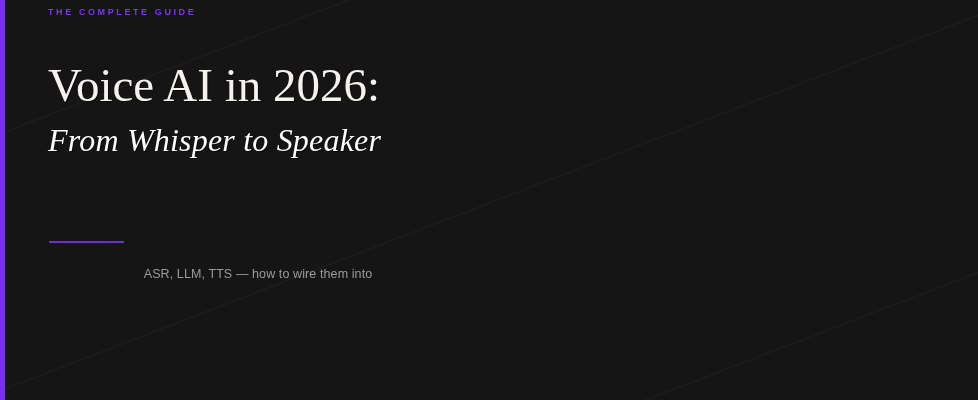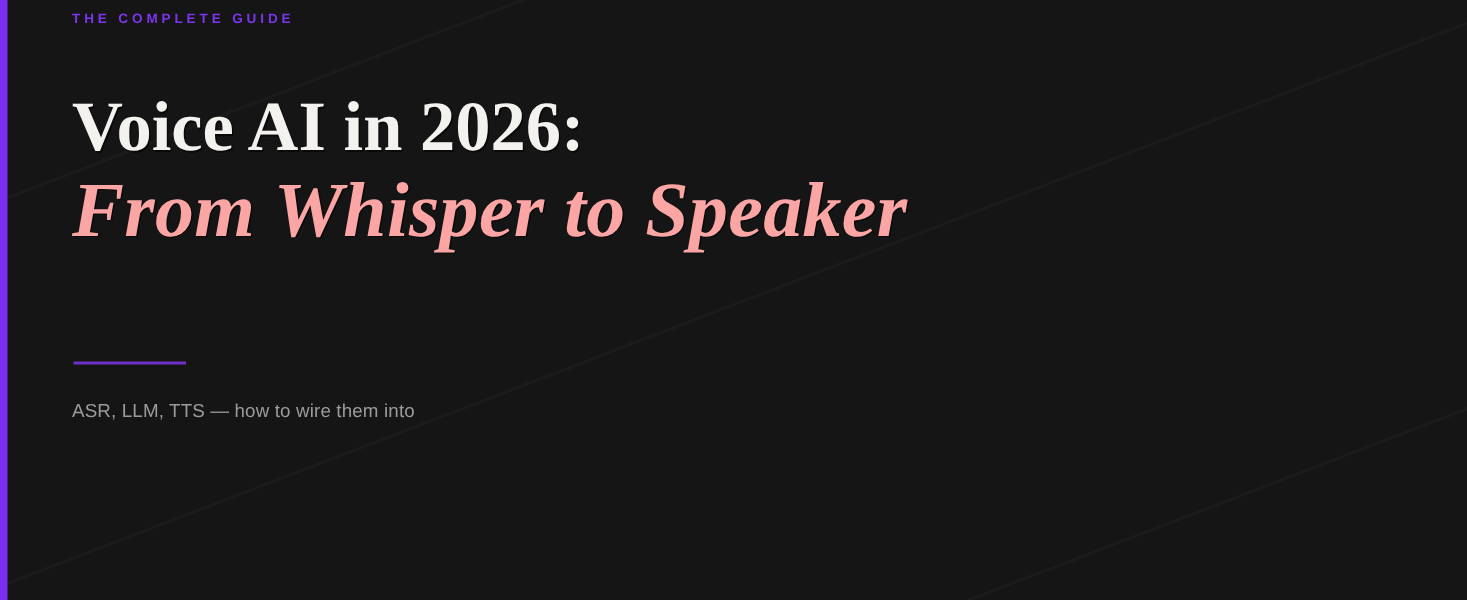--- a/index.html
+++ b/index.html
@@ -76,32 +76,32 @@
   .headline {
     position: absolute;
     top: 58px;
     left: 0;
     width: 860px;
   }
 
   .headline-line {
     display: block;
     font-family: "Liberation Serif", serif;
-    font-weight: bold;
+    font-weight: normal;
     font-size: 47px;
     line-height: 55px;
     color: #f4f2ee;
     white-space: nowrap;
     text-shadow: 1px 1px 0 rgba(0,0,0,0.55);
   }
 
   .headline-line.accented {
-    color: #fca5a5;
+    color: #ffffff;
     font-style: italic;
-    font-size: 52px;
+    font-size: 32px;
     letter-spacing: 0.2px;
     text-shadow: 1px 1px 0 rgba(0,0,0,0.5);
   }
 
   .divider {
     position: absolute;
     top: 241px;
     left: 1px;
     width: 75px;
     height: 2px;
@@ -112,21 +112,21 @@
     position: absolute;
     top: 262px;
     left: 0;
     width: 420px;
     font-family: "Liberation Sans", sans-serif;
     font-size: 12.5px;
     line-height: 25px;
     color: #9b9b9b;
     letter-spacing: 0.1px;
   }
-  .subtitle-line { display: block; white-space: nowrap; }
+  .subtitle-line { display: block; white-space: nowrap; text-align: center; }
 </style>
 </head>
 <body>
 
 <div class="hero">
 
   <div class="hero-texture"></div>
 
   <div class="accent-rail"></div>
 

